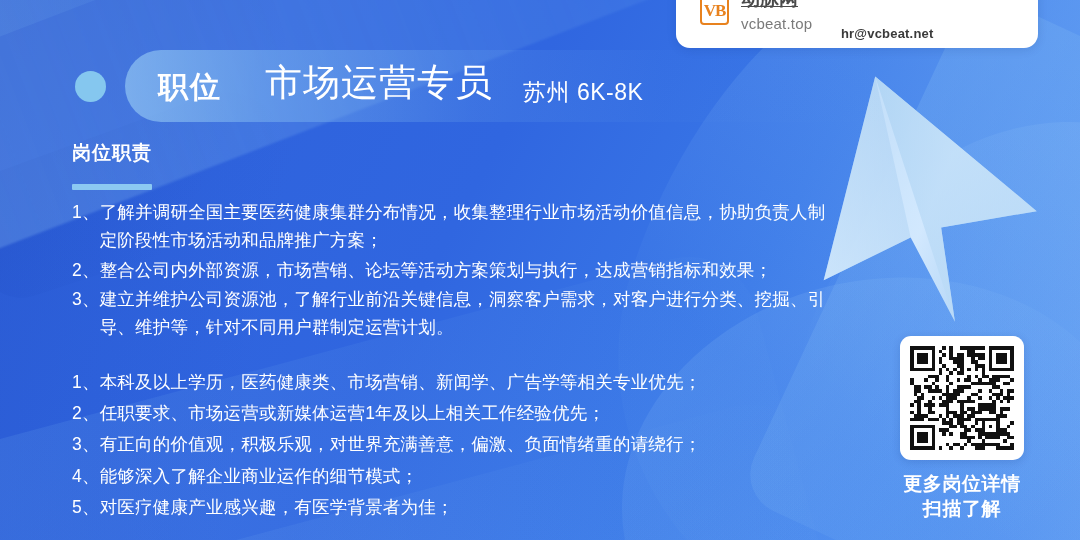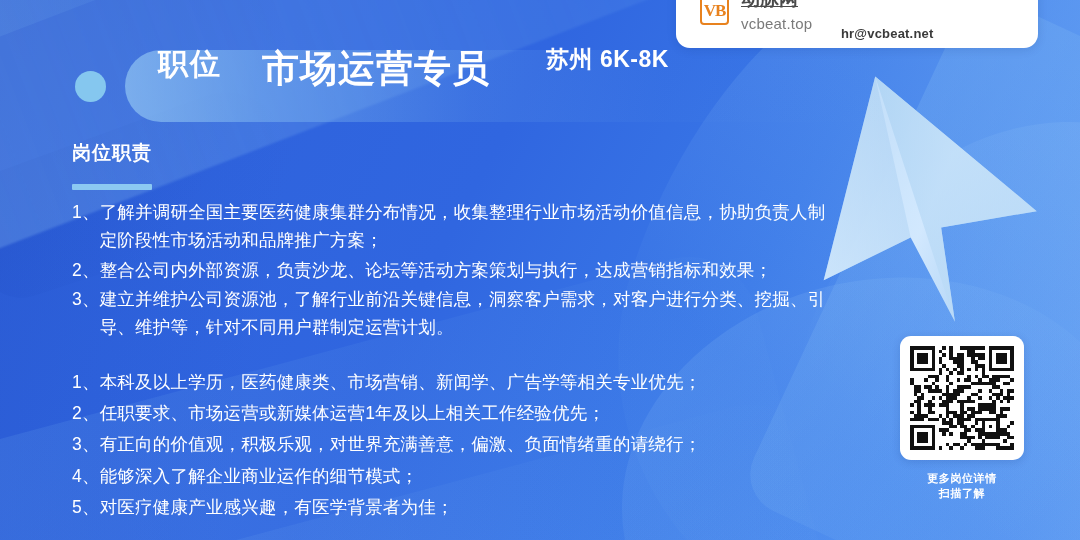--- a/index.html
+++ b/index.html
@@ -142,32 +142,32 @@
     width:770px;height:72px;
     border-radius:36px 0 0 36px;
     background:linear-gradient(90deg,rgba(156,208,246,.62) 0%,rgba(140,196,243,.42) 18%,rgba(120,178,238,.18) 45%,rgba(110,170,235,.04) 70%,rgba(110,170,235,0) 100%);
   }
   .title-dot{
     position:absolute;left:75px;top:71px;
     width:31px;height:31px;border-radius:50%;
     background:#85c7ef;
   }
   .title-row{
-    position:absolute;left:158px;top:44px;height:72px;
-    display:flex;align-items:flex-start;gap:0;
+    position:absolute;left:158px;top:36px;height:72px;
+    display:flex;align-items:flex-end;gap:13px;
     color:#ffffff;white-space:nowrap;
   }
   .title-kicker{
     font-size:30px;font-weight:bold;letter-spacing:2px;
   }
   .title-main{
-    font-size:37px;font-weight:bold;letter-spacing:1px;margin-left:40px;
+    font-size:37px;font-weight:normal;letter-spacing:1px;margin-left:30px;
   }
   .title-meta{
-    font-size:23px;font-weight:bold;letter-spacing:.5px;margin-left:56px;
+    font-size:23px;font-weight:normal;letter-spacing:.5px;margin-left:17px;
   }
 
   
   .content{
     position:absolute;left:72px;top:140px;width:770px;
     color:#ffffff;
   }
   .section{margin-bottom:6px;}
   .sec-head{
     display:inline-block;position:relative;
@@ -200,21 +200,21 @@
     display:flex;flex-direction:column;align-items:center;
   }
   .qr-card{
     width:124px;height:124px;
     background:#ffffff;border-radius:11px;
     display:flex;align-items:center;justify-content:center;
     box-shadow:0 2px 8px rgba(10,40,110,.16);
   }
   .qr-cap{
     margin-top:11px;text-align:center;color:#ffffff;
-    font-size:11px;font-weight:bold;line-height:1.32;letter-spacing:.6px;
+    font-size:19px;font-weight:bold;line-height:1.32;letter-spacing:.6px;
   }
 </style>
 </head>
 <body>
 
 <div id="poster">
 
   <div class="deco dark-wedge"></div>
   <div class="deco dark-wedge-2"></div>
   <div class="deco band-a"></div>
@@ -281,21 +281,21 @@
 
     <div class="section section-1">
       <div class="sec-head">岗位职责</div>
       <ul class="list">
         <li>
           <span class="li-num">1、</span>
           <span class="li-txt">了解并调研全国主要医药健康集群分布情况，收集整理行业市场活动价值信息，协助负责人制定阶段性市场活动和品牌推广方案；</span>
         </li>
         <li>
           <span class="li-num">2、</span>
-          <span class="li-txt">整合公司内外部资源，负责沙龙、论坛等活动方案策划与执行，达成营销指标和效果；</span>
+          <span class="li-txt">整合公司内外部资源，市场营销、论坛等活动方案策划与执行，达成营销指标和效果；</span>
         </li>
         <li>
           <span class="li-num">3、</span>
           <span class="li-txt">建立并维护公司资源池，了解行业前沿关键信息，洞察客户需求，对客户进行分类、挖掘、引导、维护等，针对不同用户群制定运营计划。</span>
         </li>
       </ul>
     </div>
 
     <div class="gap"></div>
 

